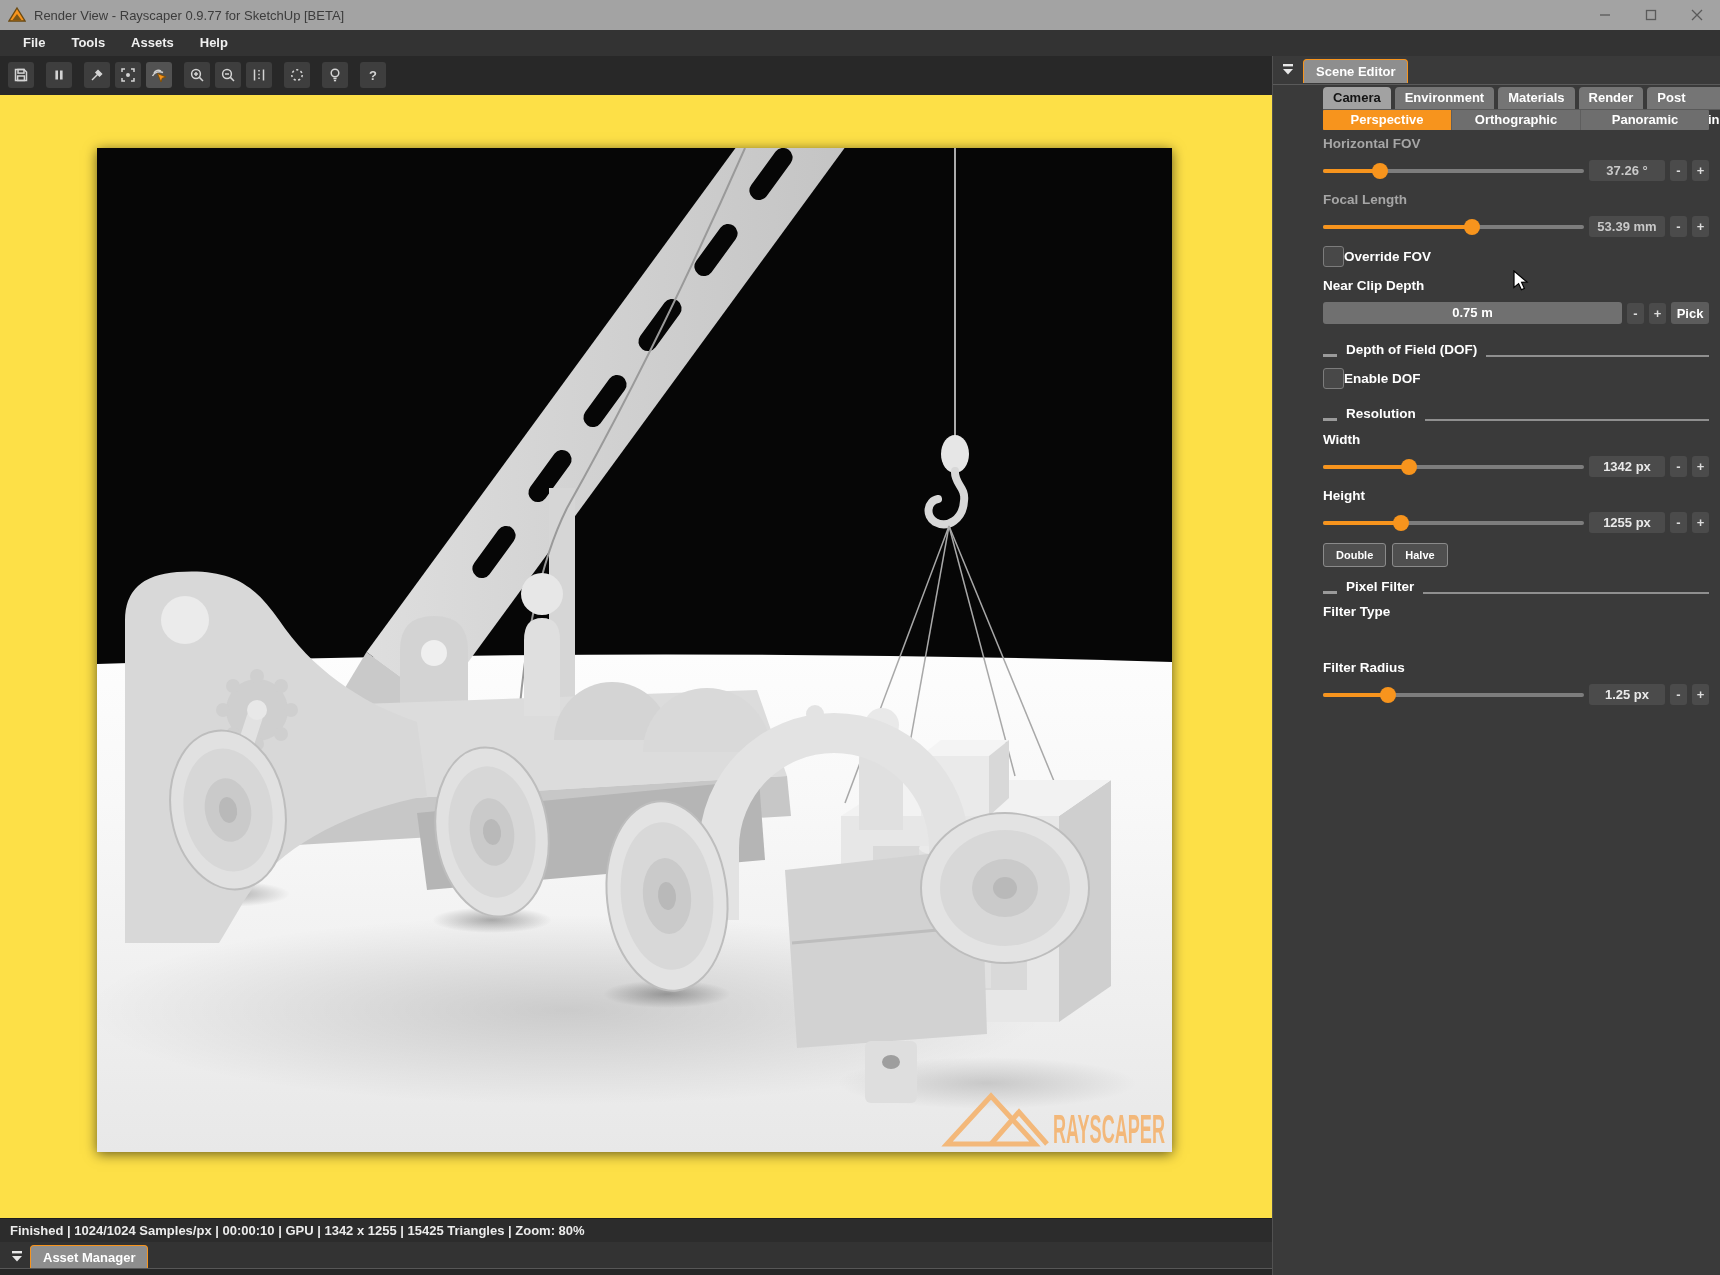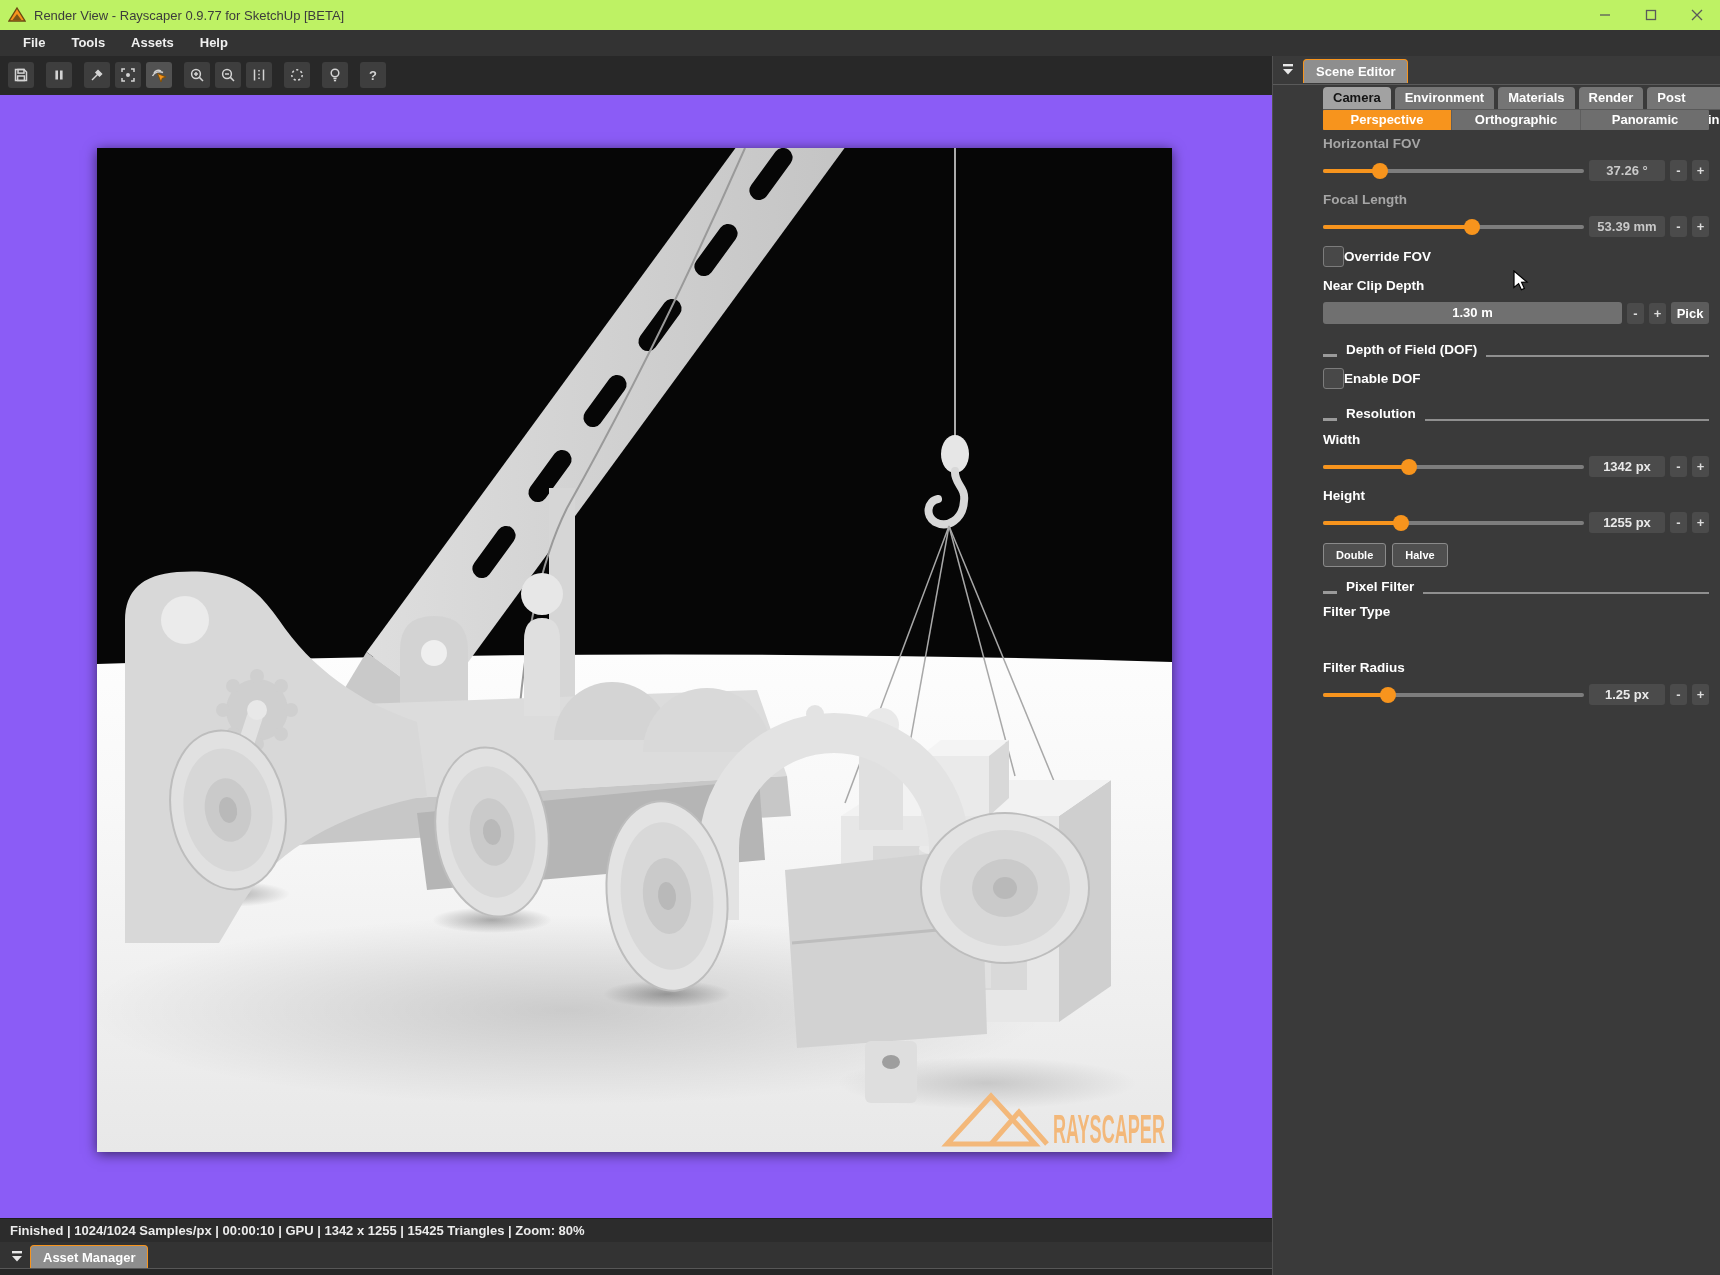--- a/index.html
+++ b/index.html
@@ -1,33 +1,33 @@
 <!DOCTYPE html>
 <html><head>
 <meta charset="utf-8">
 <style>
   html,body{margin:0;padding:0;background:#222;}
   #app{position:relative;width:1720px;height:1275px;background:#2b2b2b;font-family:"Liberation Sans",sans-serif;overflow:hidden;-webkit-font-smoothing:antialiased;}
   
-  .titlebar{position:absolute;left:0;top:0;width:1720px;height:30px;background:#bef264;border-bottom:1px solid #e0e0e0;display:flex;align-items:center;}
+  .titlebar{position:absolute;left:0;top:0;width:1720px;height:30px;background:#a3a3a3;border-bottom:1px solid #e0e0e0;display:flex;align-items:center;}
   .titlebar .logo{margin-left:8px;width:18px;height:18px;display:flex;align-items:center;justify-content:center;}
   .titlebar .ttext{margin-left:8px;font-size:13px;color:#3c3c3c;}
   .wincontrols{position:absolute;right:0;top:0;height:30px;display:flex;}
   .winbtn{width:46px;height:30px;display:flex;align-items:center;justify-content:center;color:#5a5a5a;}
   
   .menubar{position:absolute;left:0;top:30px;width:1720px;height:26px;background:#333333;display:flex;align-items:center;padding-left:10px;box-sizing:border-box;}
   .menuitem{padding:0 13px;font-size:13px;font-weight:700;color:#f0f0f0;line-height:26px;}
   
   .toolbar{position:absolute;left:0;top:56px;width:1272px;height:39px;background:#282828;display:flex;align-items:flex-start;padding:6px 0 0 8px;box-sizing:border-box;gap:5px;}
   .tbtn{width:26px;height:26px;background:#3e3e3e;border-radius:3px;display:flex;align-items:center;justify-content:center;flex:none;}
   .tbtn.active{background:#525252;}
   .tgap{margin-left:7px;}
   .tbtn svg{display:block;}
   
-  .viewport{position:absolute;left:0;top:95px;width:1272px;height:1123px;background:#8b5cf6;}
+  .viewport{position:absolute;left:0;top:95px;width:1272px;height:1123px;background:#fde047;}
   .render{position:absolute;left:97px;top:53px;width:1075px;height:1004px;box-shadow:0 2px 12px rgba(0,0,0,.6);}
   .render svg{display:block;width:100%;height:100%;}
   
   .statusbar{position:absolute;left:0;top:1218px;width:1272px;height:24px;background:#2c2c2c;border-top:1px solid #1d1d1d;color:#ececec;font-size:13px;font-weight:600;line-height:24px;padding-left:10px;box-sizing:border-box;}
   .assetbar{position:absolute;left:0;top:1242px;width:1272px;height:33px;background:#333333;}
   .assetbar .divider{position:absolute;left:0;right:0;bottom:6px;height:1px;background:#575757;}
   .assetbar .strip{position:absolute;left:0;right:0;bottom:0;height:6px;background:#262626;}
   .collapse-icon{position:absolute;left:10px;top:7px;}
   .ptab{position:absolute;left:30px;top:3px;height:23px;line-height:23px;padding:0 12px;background:#8e8e8e;color:#ffffff;font-size:13px;font-weight:700;border:1px solid #F7941D;border-bottom:none;border-radius:4px 4px 0 0;}
   
@@ -419,21 +419,21 @@
         <button class="stepper">+</button>
       </div>
 
       <div class="r checkrow" style="top:162px">
         <span class="checkbox"></span>
         <span class="lbl">Override FOV</span>
       </div>
 
       <div class="r lbl" style="top:194px">Near Clip Depth</div>
       <div class="r nearrow" style="top:218px">
-        <div class="nearinput">1.30 m</div>
+        <div class="nearinput">0.75 m</div>
         <button class="stepper">-</button>
         <button class="stepper">+</button>
         <button class="pickbtn">Pick</button>
       </div>
 
       <div class="r section" style="top:258px">
         <span class="dash"></span>
         <span class="txt">Depth of Field (DOF)</span>
         <span class="sline"></span>
       </div>

